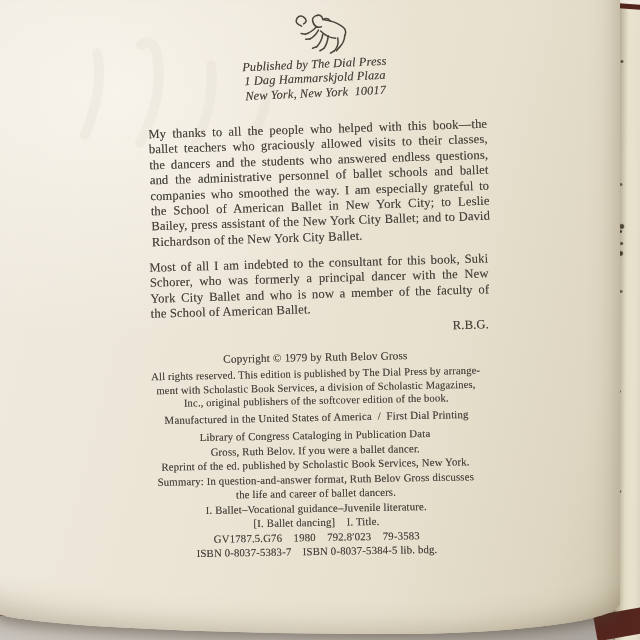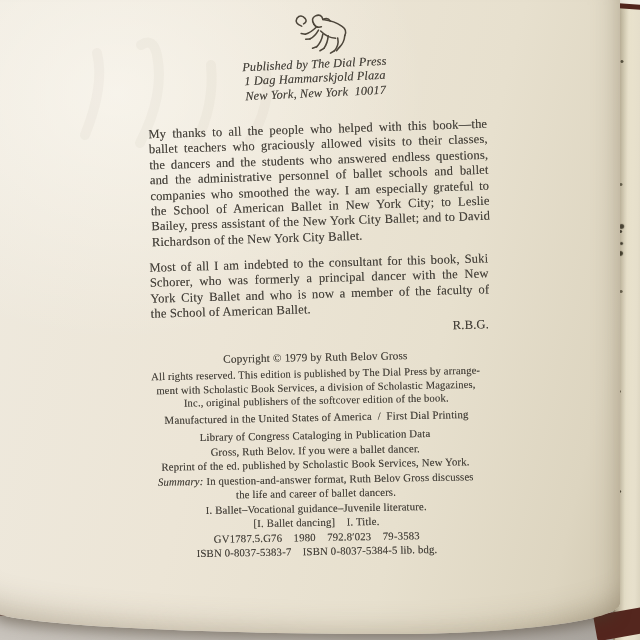--- a/index.html
+++ b/index.html
@@ -47,21 +47,21 @@
   .jline{text-align:justify;height:15.4px;overflow:hidden;}
   .jline::after{content:"";display:inline-block;width:100%;height:0;}
   .jline.last{text-align:left;}
   .jline.last::after{content:none;}
   .rbg{left:150px;top:322px;width:339px;text-align:right;font-size:12.6px;transform:rotate(-1.6deg);}
   .copyright{left:124px;top:351px;width:384px;text-align:center;font-size:10.6px;line-height:13.6px;transform:rotate(-1.15deg);}
   .copyright .c-line{font-size:11.2px;margin-bottom:2.5px;}
   .copyright .manufactured{margin-top:3px;white-space:pre;font-size:10.9px;}
   .cataloging{left:124px;top:428px;width:384px;text-align:center;font-size:10.8px;line-height:14.5px;transform:rotate(-1deg);}
   .cataloging .line{white-space:pre;}
-  .it{font-style:italic;}
+  .it{}
   .soft{text-shadow:0 0 0.6px rgba(69,65,58,0.55);}
 </style>
 </head>
 <body>
 
 <div class="photo">
 
   <div class="fore-edge">
     <div class="specks"></div>
   </div>

